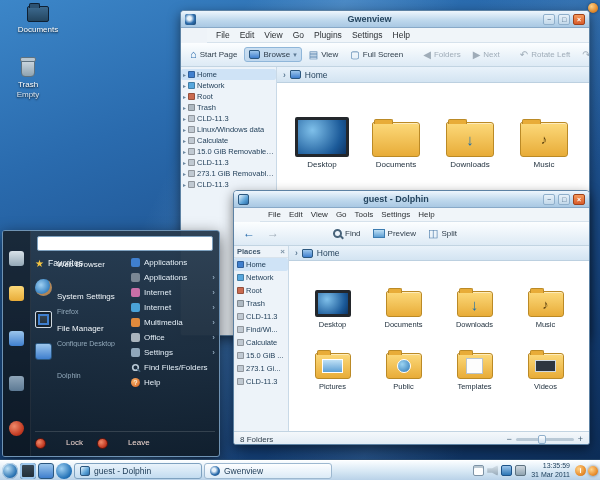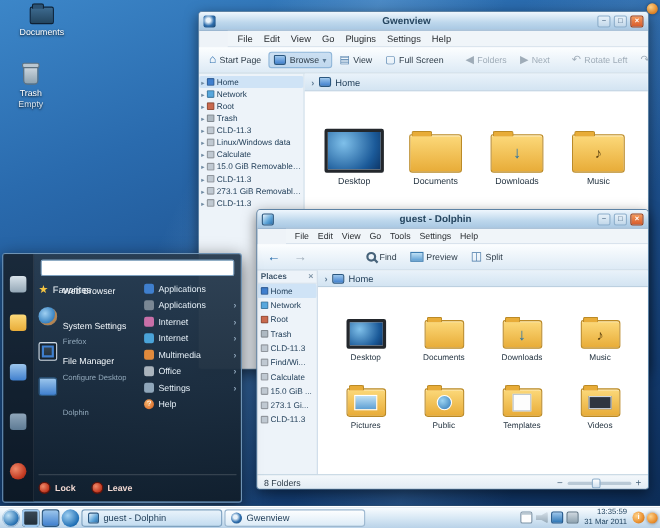--- a/index.html
+++ b/index.html
@@ -167,21 +167,21 @@
   .r-col { position:absolute; left:128px; top:24px; right:4px; }
   .r-item { display:flex; align-items:center; gap:4px; height:15px; font-size:8px; color:#e4eef6; }
   .ric { width:9px; height:9px; border-radius:2px; flex:0 0 9px; }
   .chev { margin-left:auto; }
   .chev::before { content:"›"; color:#8fa6ba; font-weight:bold; }
   .ric.helpc { border-radius:50%; background:radial-gradient(circle at 35% 35%, #f6b36a, #e07b39 65%, #9c4a14);
     color:#fff; font-size:7px; line-height:9px; text-align:center; }
   .ric.helpc::before { content:"?"; }
   .l-bottom { position:absolute; left:32px; right:4px; bottom:5px; height:20px; display:flex; gap:14px;
     align-items:center; border-top:1px solid rgba(255,255,255,0.14); padding-top:3px; }
-  .s-btn { display:flex; align-items:center; gap:4px; font-size:8px; color:#f2d9d2;font-weight:bold; }
+  .s-btn { display:flex; align-items:flex-start; gap:20px; font-size:8px; color:#f2d9d2; }
   .s-ic { width:11px; height:11px; border-radius:50%;
     background:radial-gradient(circle at 35% 35%, #f08a6a, #c23a22 65%, #7e1d0e); border:1px solid #5f140c; }
 
   
   #taskbar { position:absolute; left:0; right:0; bottom:0; height:20px; z-index:10;
     display:flex; align-items:center; gap:2px; padding:0 2px;
     background:linear-gradient(#fafdff,#d6e7f4 55%, #b9d2e8);
     border-top:1px solid #fff; box-shadow:0 -1px 0 rgba(50,80,110,0.55); }
   .tb-ic { width:16px; height:16px; border-radius:3px; }
   .tb-ic.distro { border-radius:50%; background:radial-gradient(circle at 35% 35%, #bfe2f7, #2d76b5 60%, #123a6e);
@@ -583,20 +583,24 @@
         <span class="ric" style="background:#aab4bd;"></span>
         <span>Office</span>
         <span class="chev"></span>
       </div>
     <div class="r-item">
         <span class="ric" style="background:#8fa6ba;"></span>
         <span>Settings</span>
         <span class="chev"></span>
       </div>
     <div class="r-item">
+        <span class="mag" style="border-color:#b9c9d6; transform:scale(0.8);"></span>
+        <span>Find Files/Folders</span>
+      </div>
+    <div class="r-item">
         <span class="ric helpc"></span>
         <span>Help</span>
       </div>
   </div>
   <div class="l-bottom">
     <div class="s-btn">
         <span class="s-ic"></span>
         <span>Lock</span>
       </div>
     <div class="s-btn">

